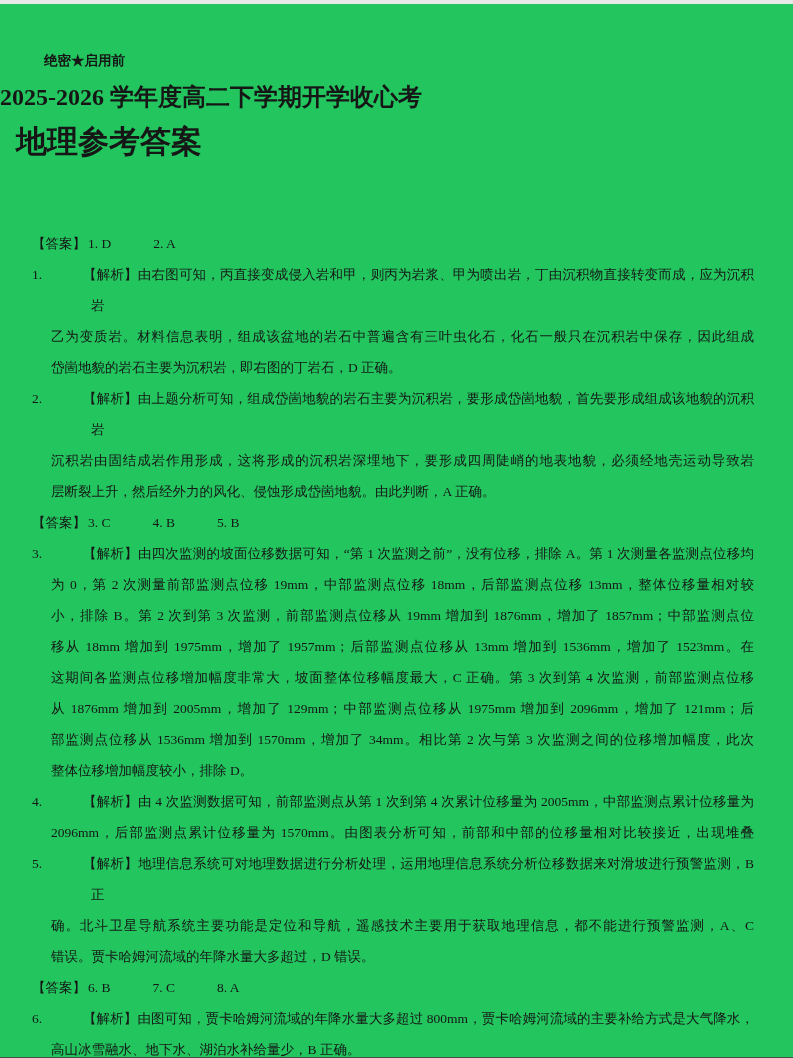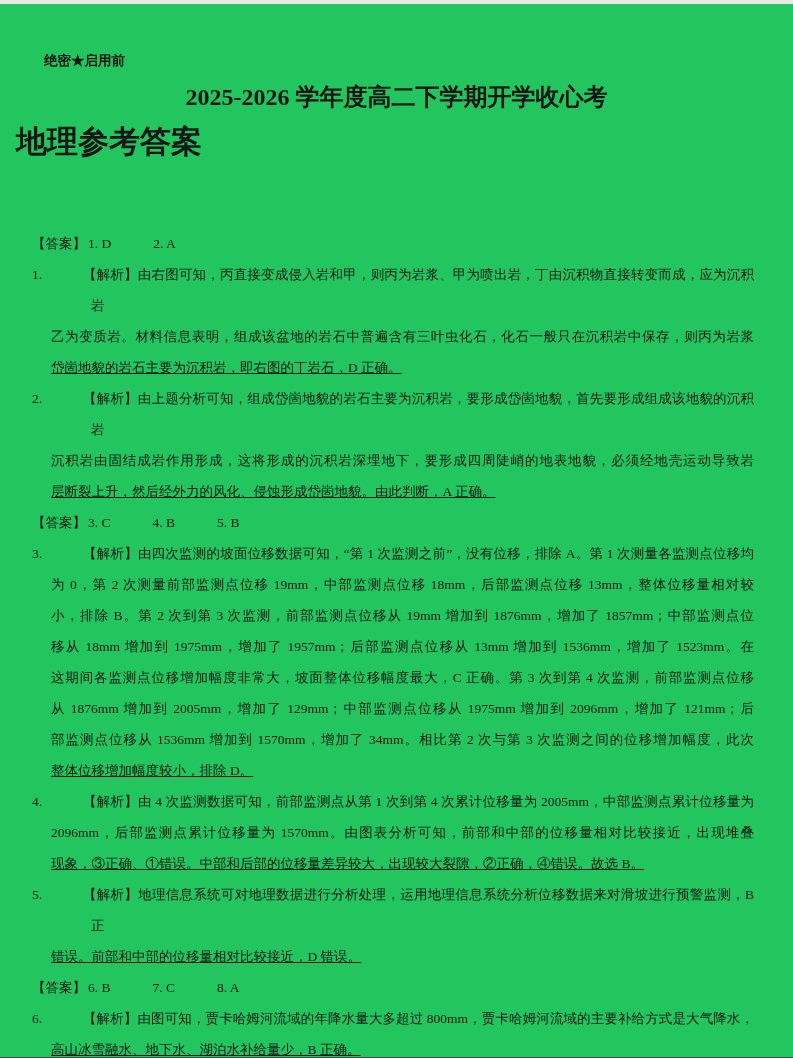--- a/index.html
+++ b/index.html
@@ -11,38 +11,38 @@
     font-family:"Liberation Serif", serif;
     color:#161616;
     overflow:hidden;
   }
   .security-notice {
     position:absolute; left:44px; top:49px;
     font-size:13.5px; font-weight:bold; line-height:16px;
   }
   .title-line1 {
     position:absolute; top:79px; left:0; width:100%;
-    text-align:center; font-size:24px; font-weight:bold; line-height:28px;
+    font-size:24px; font-weight:bold; line-height:28px;
   }
   .title-line2 {
     position:absolute; top:118px; left:16px; width:100%;
     text-align:left; font-size:31px; font-weight:bold; line-height:40px;
   }
   .content {
     position:absolute; left:32px; top:224px; width:722px;
     font-size:13.5px; line-height:31px;
   }
   .answer-key-row { white-space:nowrap; }
   .ans-item { margin-left:42px; }
   .ans-label + .ans-item { margin-left:2px; }
   .para { position:relative; padding-left:19px; }
   .para-num { position:absolute; left:0; top:0; }
   .line { text-align:justify; text-align-last:justify; }
   .line.first { text-indent:-8px;padding-left:40px; }
-  .line.last { text-align-last:auto;text-decoration:underline; }
+  .line.last { text-align-last:auto; }
   .footer-line {
     text-align:right; line-height:31px; font-size:13.5px;
   }
   .scan-edge-bar {
     position:absolute; left:0; right:0; bottom:1px; height:4px;
     background:#4a4a4a;
   }
 </style>
 </head>
 <body>
@@ -54,21 +54,21 @@
   <div class="title-line1">2025-2026 学年度高二下学期开学收心考</div>
 
   <div class="title-line2">地理参考答案</div>
 
   <div class="content">
     <div id="blocks">
         <div class="answer-key-row"><span class="ans-label">【答案】</span><span class="ans-item">1. D</span><span class="ans-item">2. A</span></div>
         <div class="para">
           <span class="para-num">1.</span>
           <div class="line first">【解析】由右图可知，丙直接变成侵入岩和甲，则丙为岩浆、甲为喷出岩，丁由沉积物直接转变而成，应为沉积岩</div>
-          <div class="line">乙为变质岩。材料信息表明，组成该盆地的岩石中普遍含有三叶虫化石，化石一般只在沉积岩中保存，则丙为岩浆</div>
+          <div class="line">乙为变质岩。材料信息表明，组成该盆地的岩石中普遍含有三叶虫化石，化石一般只在沉积岩中保存，因此组成</div>
           <div class="line last">岱崮地貌的岩石主要为沉积岩，即右图的丁岩石，D 正确。</div>
         </div>
         <div class="para">
           <span class="para-num">2.</span>
           <div class="line first">【解析】由上题分析可知，组成岱崮地貌的岩石主要为沉积岩，要形成岱崮地貌，首先要形成组成该地貌的沉积岩</div>
           <div class="line">沉积岩由固结成岩作用形成，这将形成的沉积岩深埋地下，要形成四周陡峭的地表地貌，必须经地壳运动导致岩</div>
           <div class="line last">层断裂上升，然后经外力的风化、侵蚀形成岱崮地貌。由此判断，A 正确。</div>
         </div>
         <div class="answer-key-row"><span class="ans-label">【答案】</span><span class="ans-item">3. C</span><span class="ans-item">4. B</span><span class="ans-item">5. B</span></div>
         <div class="para">
@@ -79,26 +79,26 @@
           <div class="line">移从 18mm 增加到 1975mm，增加了 1957mm；后部监测点位移从 13mm 增加到 1536mm，增加了 1523mm。在</div>
           <div class="line">这期间各监测点位移增加幅度非常大，坡面整体位移幅度最大，C 正确。第 3 次到第 4 次监测，前部监测点位移</div>
           <div class="line">从 1876mm 增加到 2005mm，增加了 129mm；中部监测点位移从 1975mm 增加到 2096mm，增加了 121mm；后</div>
           <div class="line">部监测点位移从 1536mm 增加到 1570mm，增加了 34mm。相比第 2 次与第 3 次监测之间的位移增加幅度，此次</div>
           <div class="line last">整体位移增加幅度较小，排除 D。</div>
         </div>
         <div class="para">
           <span class="para-num">4.</span>
           <div class="line first">【解析】由 4 次监测数据可知，前部监测点从第 1 次到第 4 次累计位移量为 2005mm，中部监测点累计位移量为</div>
           <div class="line">2096mm，后部监测点累计位移量为 1570mm。由图表分析可知，前部和中部的位移量相对比较接近，出现堆叠</div>
-          <div class="line last">现象，③正确、①错误。中部和后部的位移量差异较大，出现较大裂隙，②正确，④错误。故选 B。</div>
         </div>
         <div class="para">
           <span class="para-num">5.</span>
           <div class="line first">【解析】地理信息系统可对地理数据进行分析处理，运用地理信息系统分析位移数据来对滑坡进行预警监测，B 正</div>
-          <div class="line last">错误。前部和中部的位移量相对比较接近，D 错误。</div>
+          <div class="line">确。北斗卫星导航系统主要功能是定位和导航，遥感技术主要用于获取地理信息，都不能进行预警监测，A、C</div>
+          <div class="line last">错误。贾卡哈姆河流域的年降水量大多超过，D 错误。</div>
         </div>
         <div class="answer-key-row"><span class="ans-label">【答案】</span><span class="ans-item">6. B</span><span class="ans-item">7. C</span><span class="ans-item">8. A</span></div>
         <div class="para">
           <span class="para-num">6.</span>
           <div class="line first">【解析】由图可知，贾卡哈姆河流域的年降水量大多超过 800mm，贾卡哈姆河流域的主要补给方式是大气降水，</div>
           <div class="line last">高山冰雪融水、地下水、湖泊水补给量少，B 正确。</div>
         </div>
       </div>
     <div class="footer-line">高二地理参考答案 第 1 页（共 3 页）</div>
   </div>

